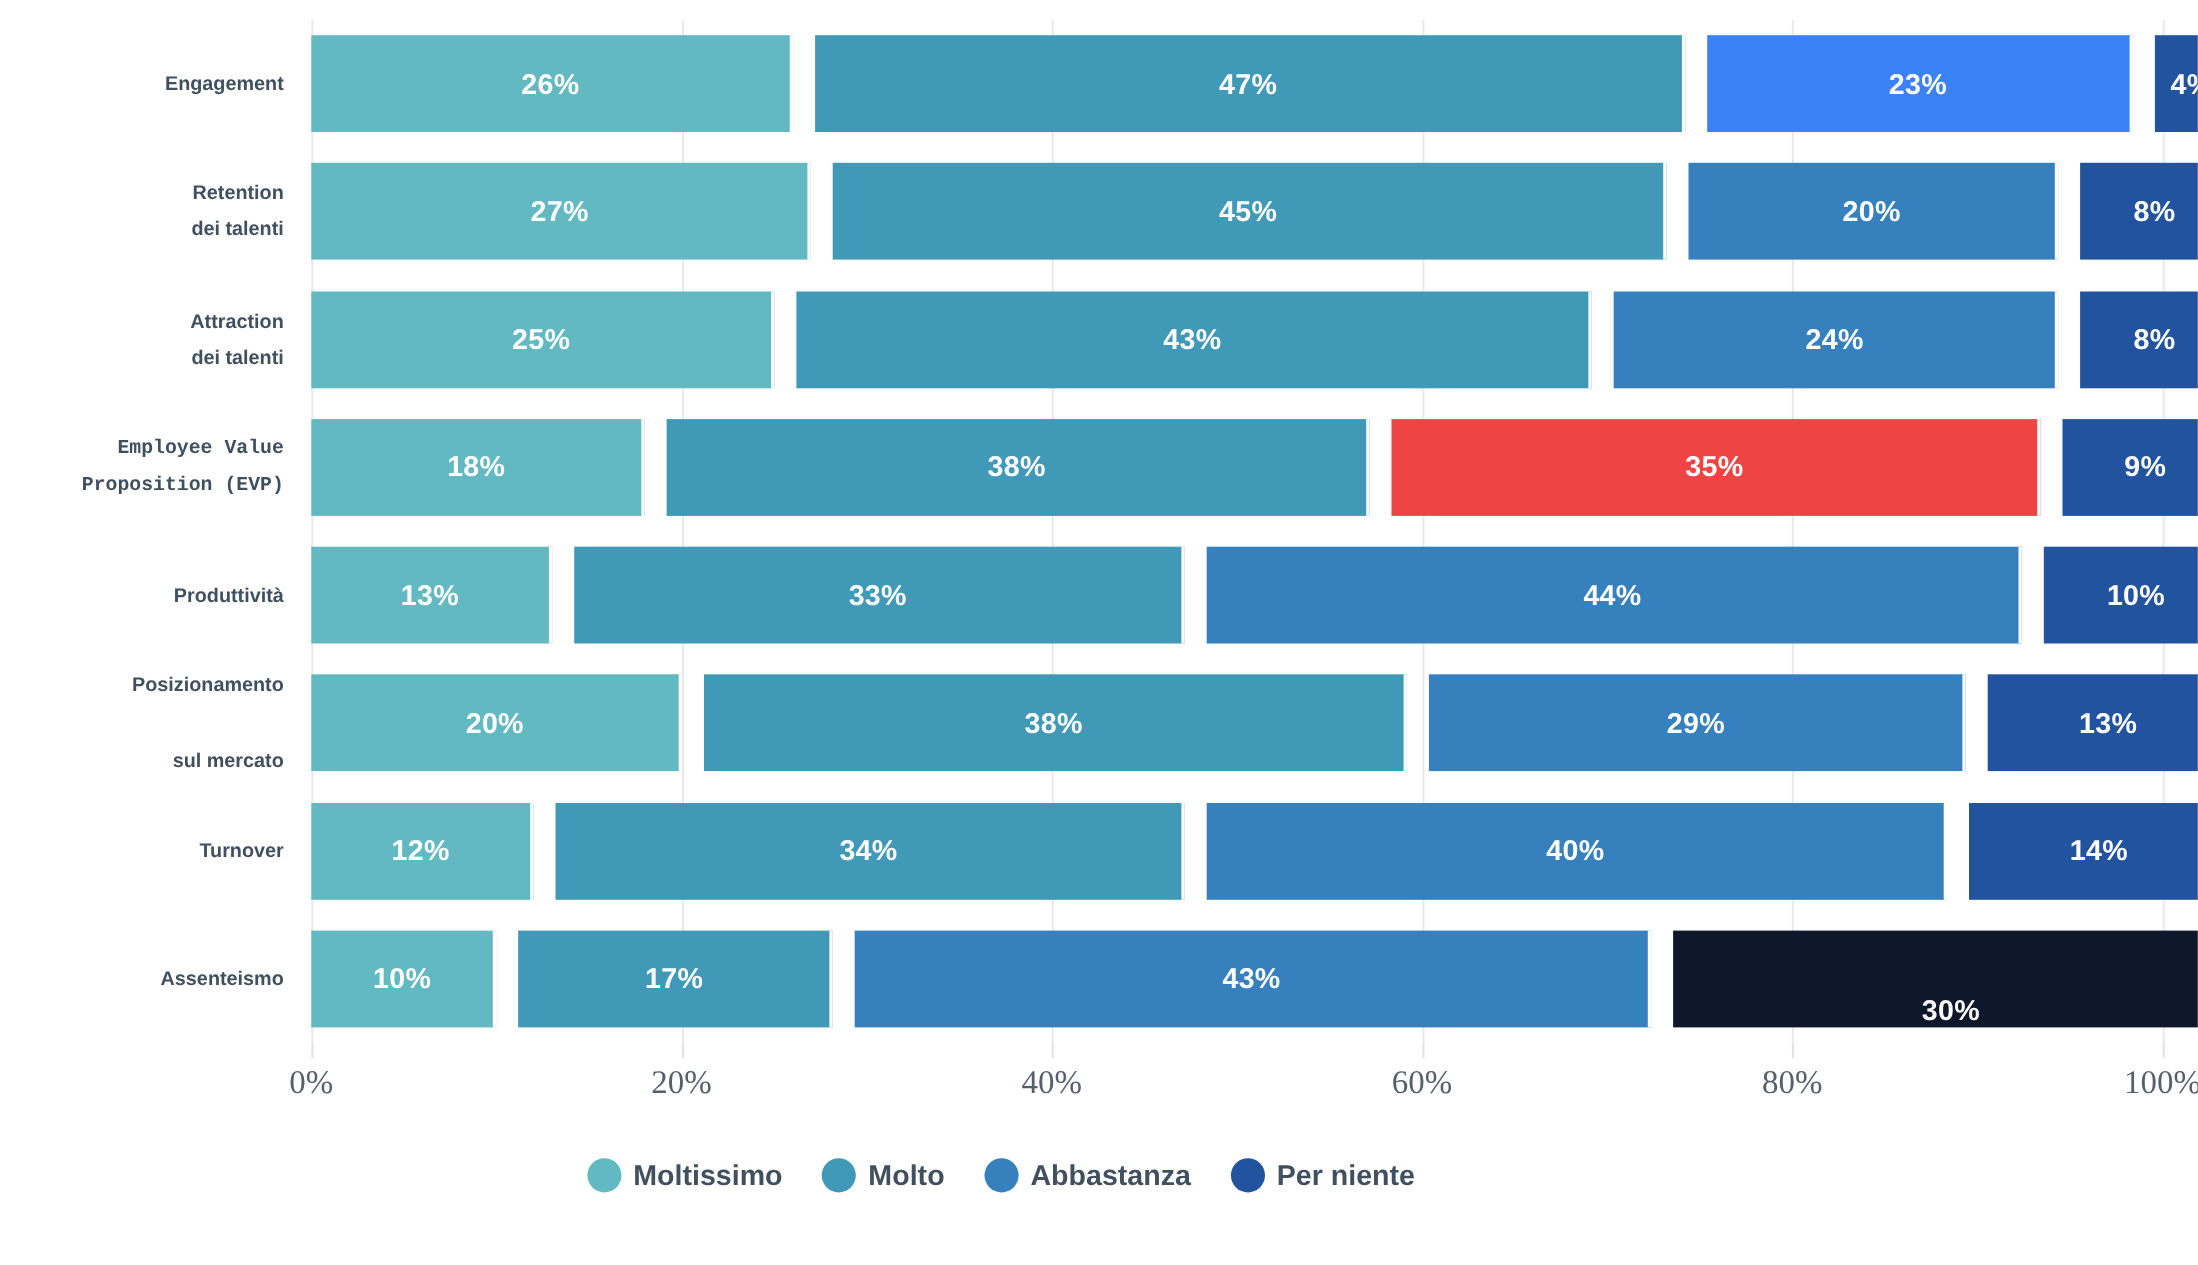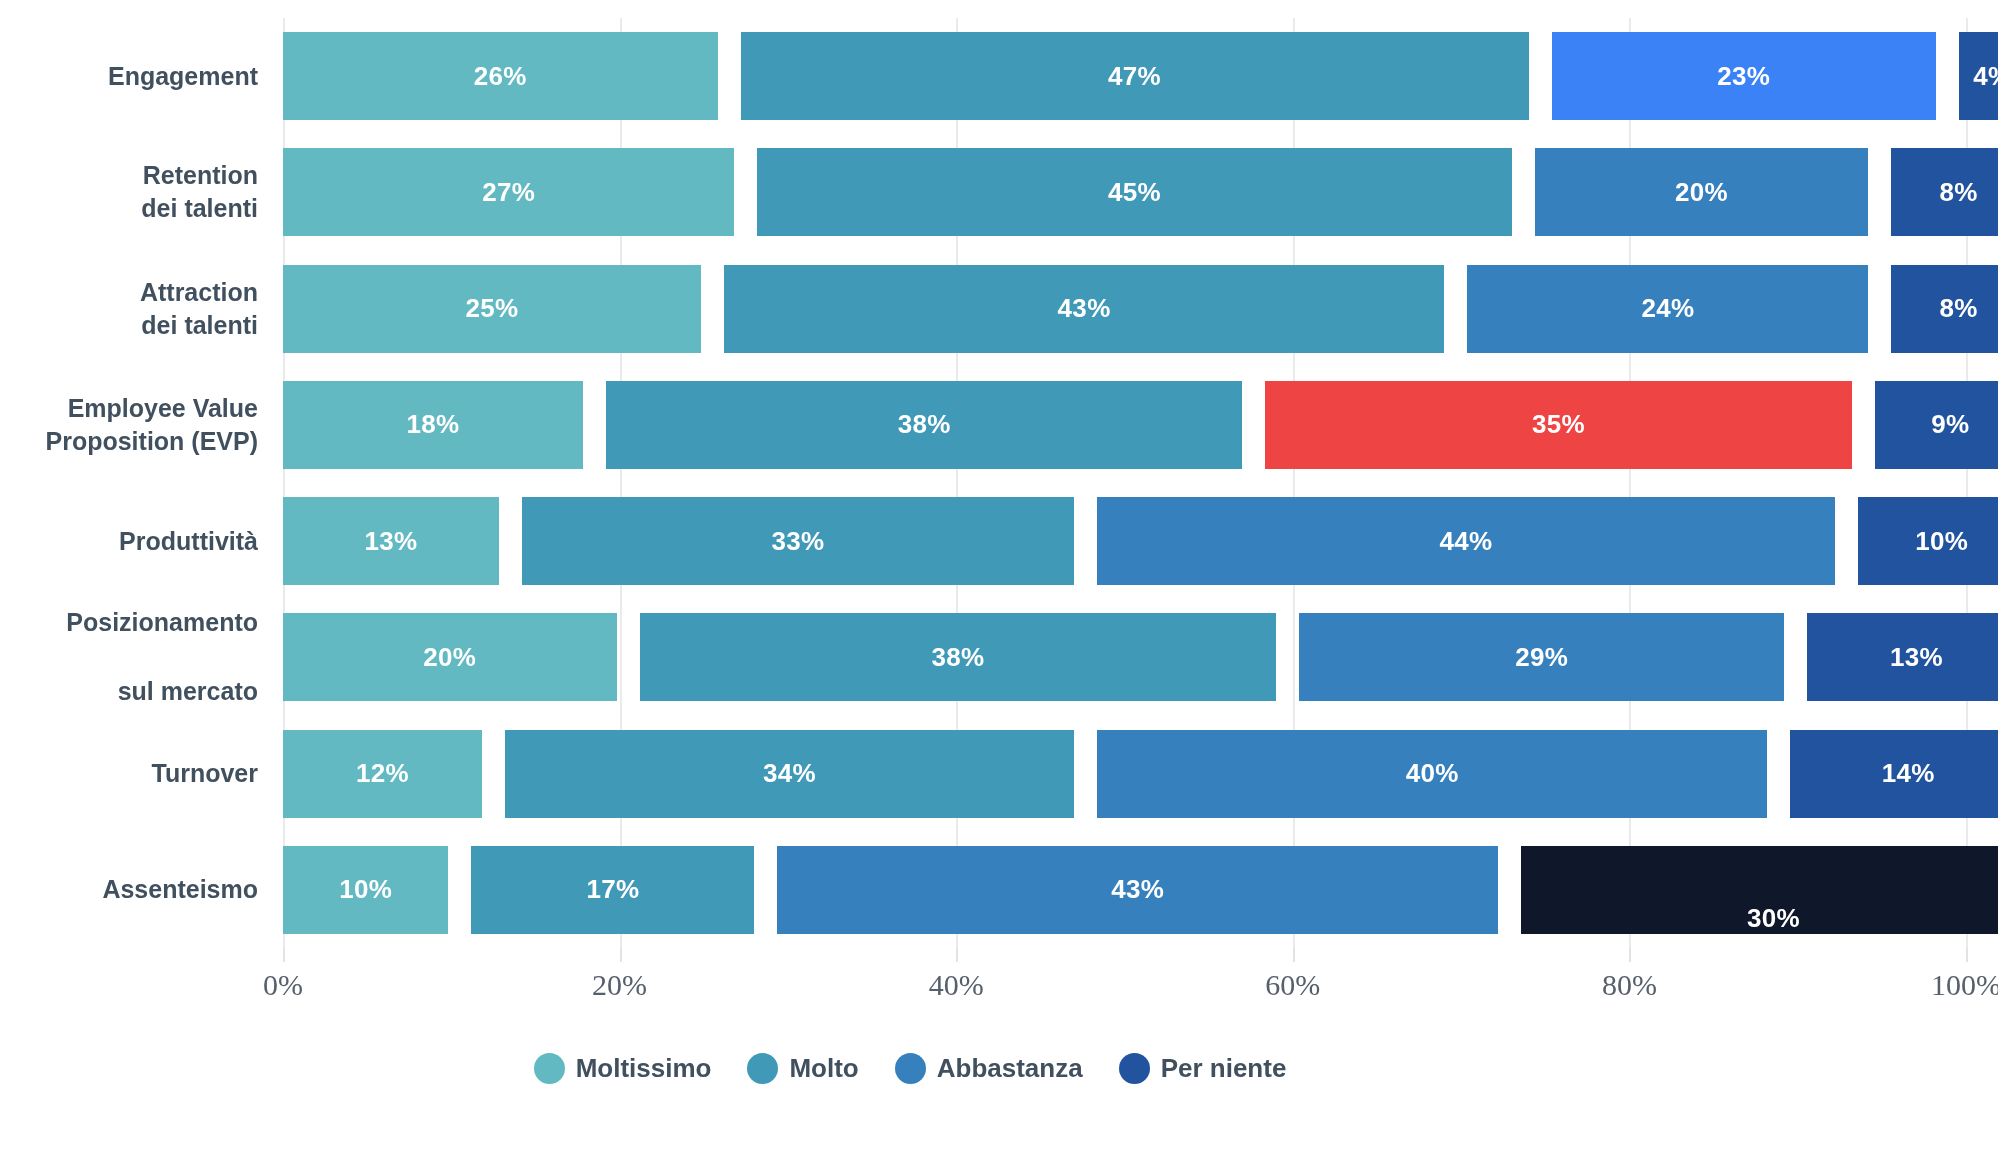--- a/index.html
+++ b/index.html
@@ -89,21 +89,21 @@
     top: 18px;
     width: 258px;
     height: 930px;
   }
   .cat-label {
     position: absolute;
     right: 0;
     width: 258px;
     text-align: right;
     color: #41505f;
-    font-size: 25px;
+    font-size: 18px;
     font-weight: bold;
     line-height: 33px;
     font-family: "Liberation Sans", sans-serif;
     display: flex;
     flex-direction: column;
     justify-content: center;
     height: 88px;
     margin-left: 11px;
   }
 
@@ -174,21 +174,21 @@
         <div>Engagement</div>
       </div>
       <div class="cat-label" style="top: 130.375px;">
         <div>Retention</div>
         <div>dei talenti</div>
       </div>
       <div class="cat-label" style="top: 246.625px;">
         <div>Attraction</div>
         <div>dei talenti</div>
       </div>
-      <div class="cat-label" style="top: 362.875px;">
+      <div class="cat-label" style="top: 362.875px; font-family: Liberation Mono, monospace;">
         <div>Employee Value</div>
         <div>Proposition (EVP)</div>
       </div>
       <div class="cat-label" style="top: 479.125px;">
         <div>Produttività</div>
       </div>
       <div class="cat-label" style="top: 595.375px; gap: 36px;">
         <div>Posizionamento</div>
         <div>sul mercato</div>
       </div>

